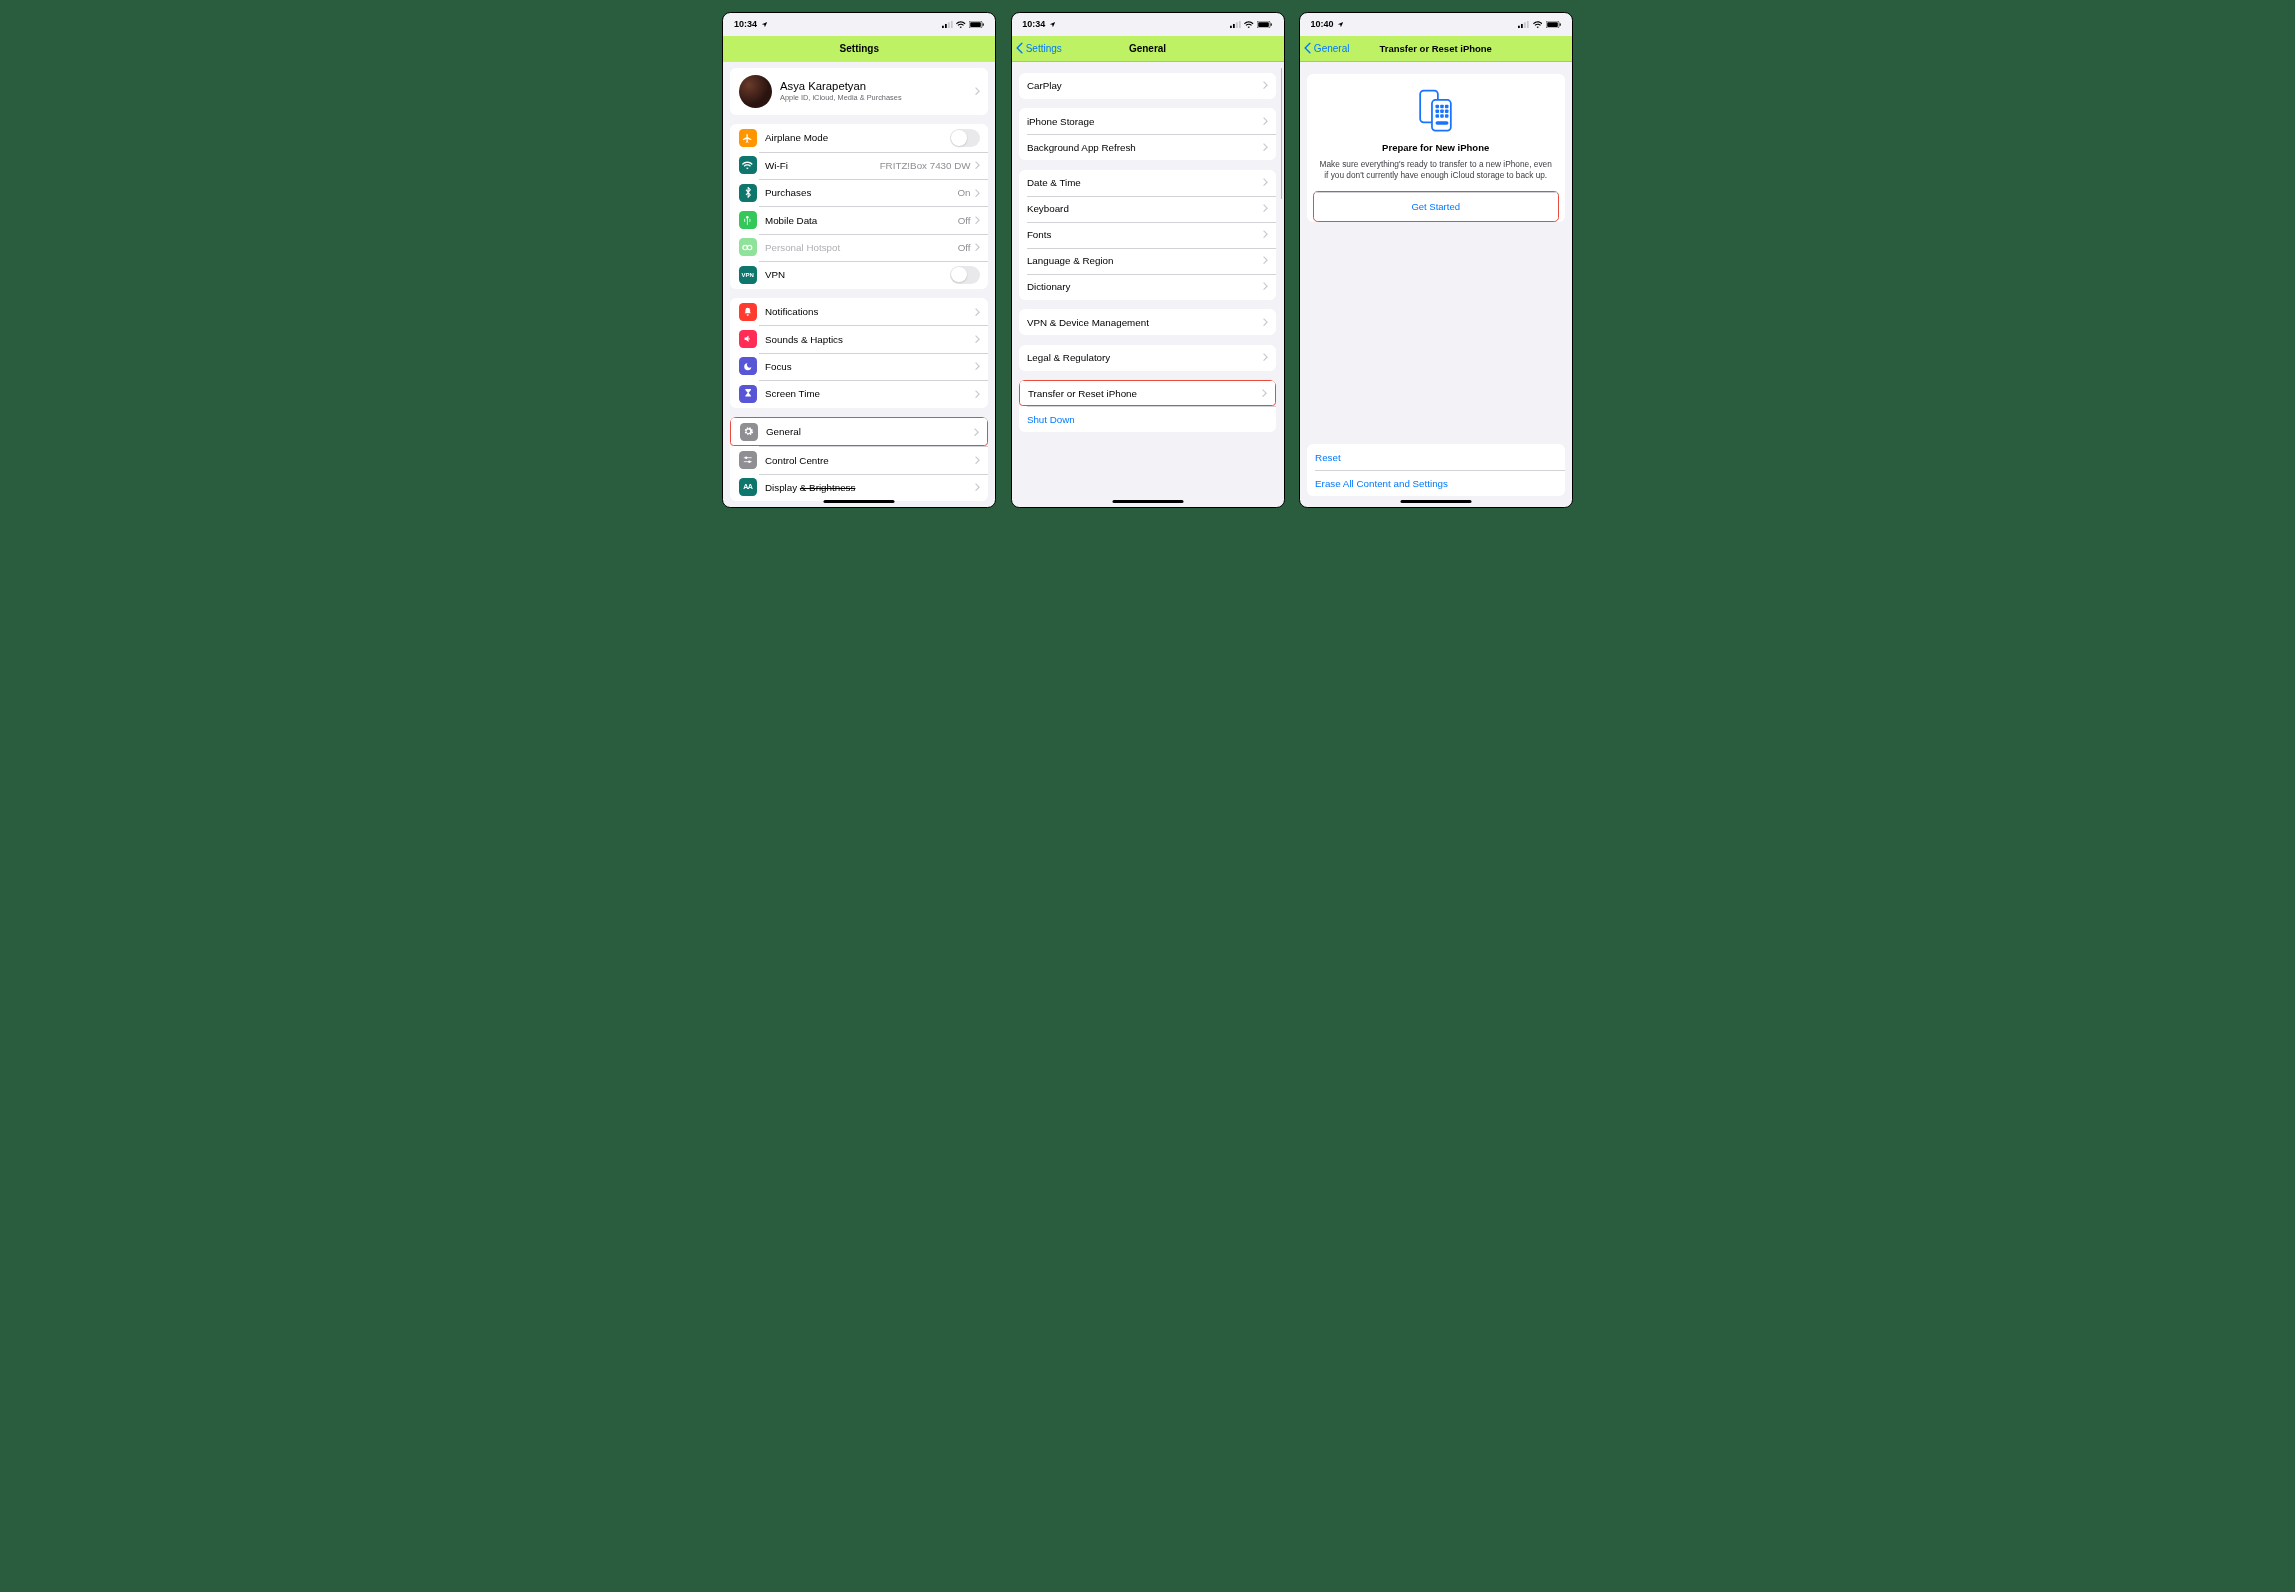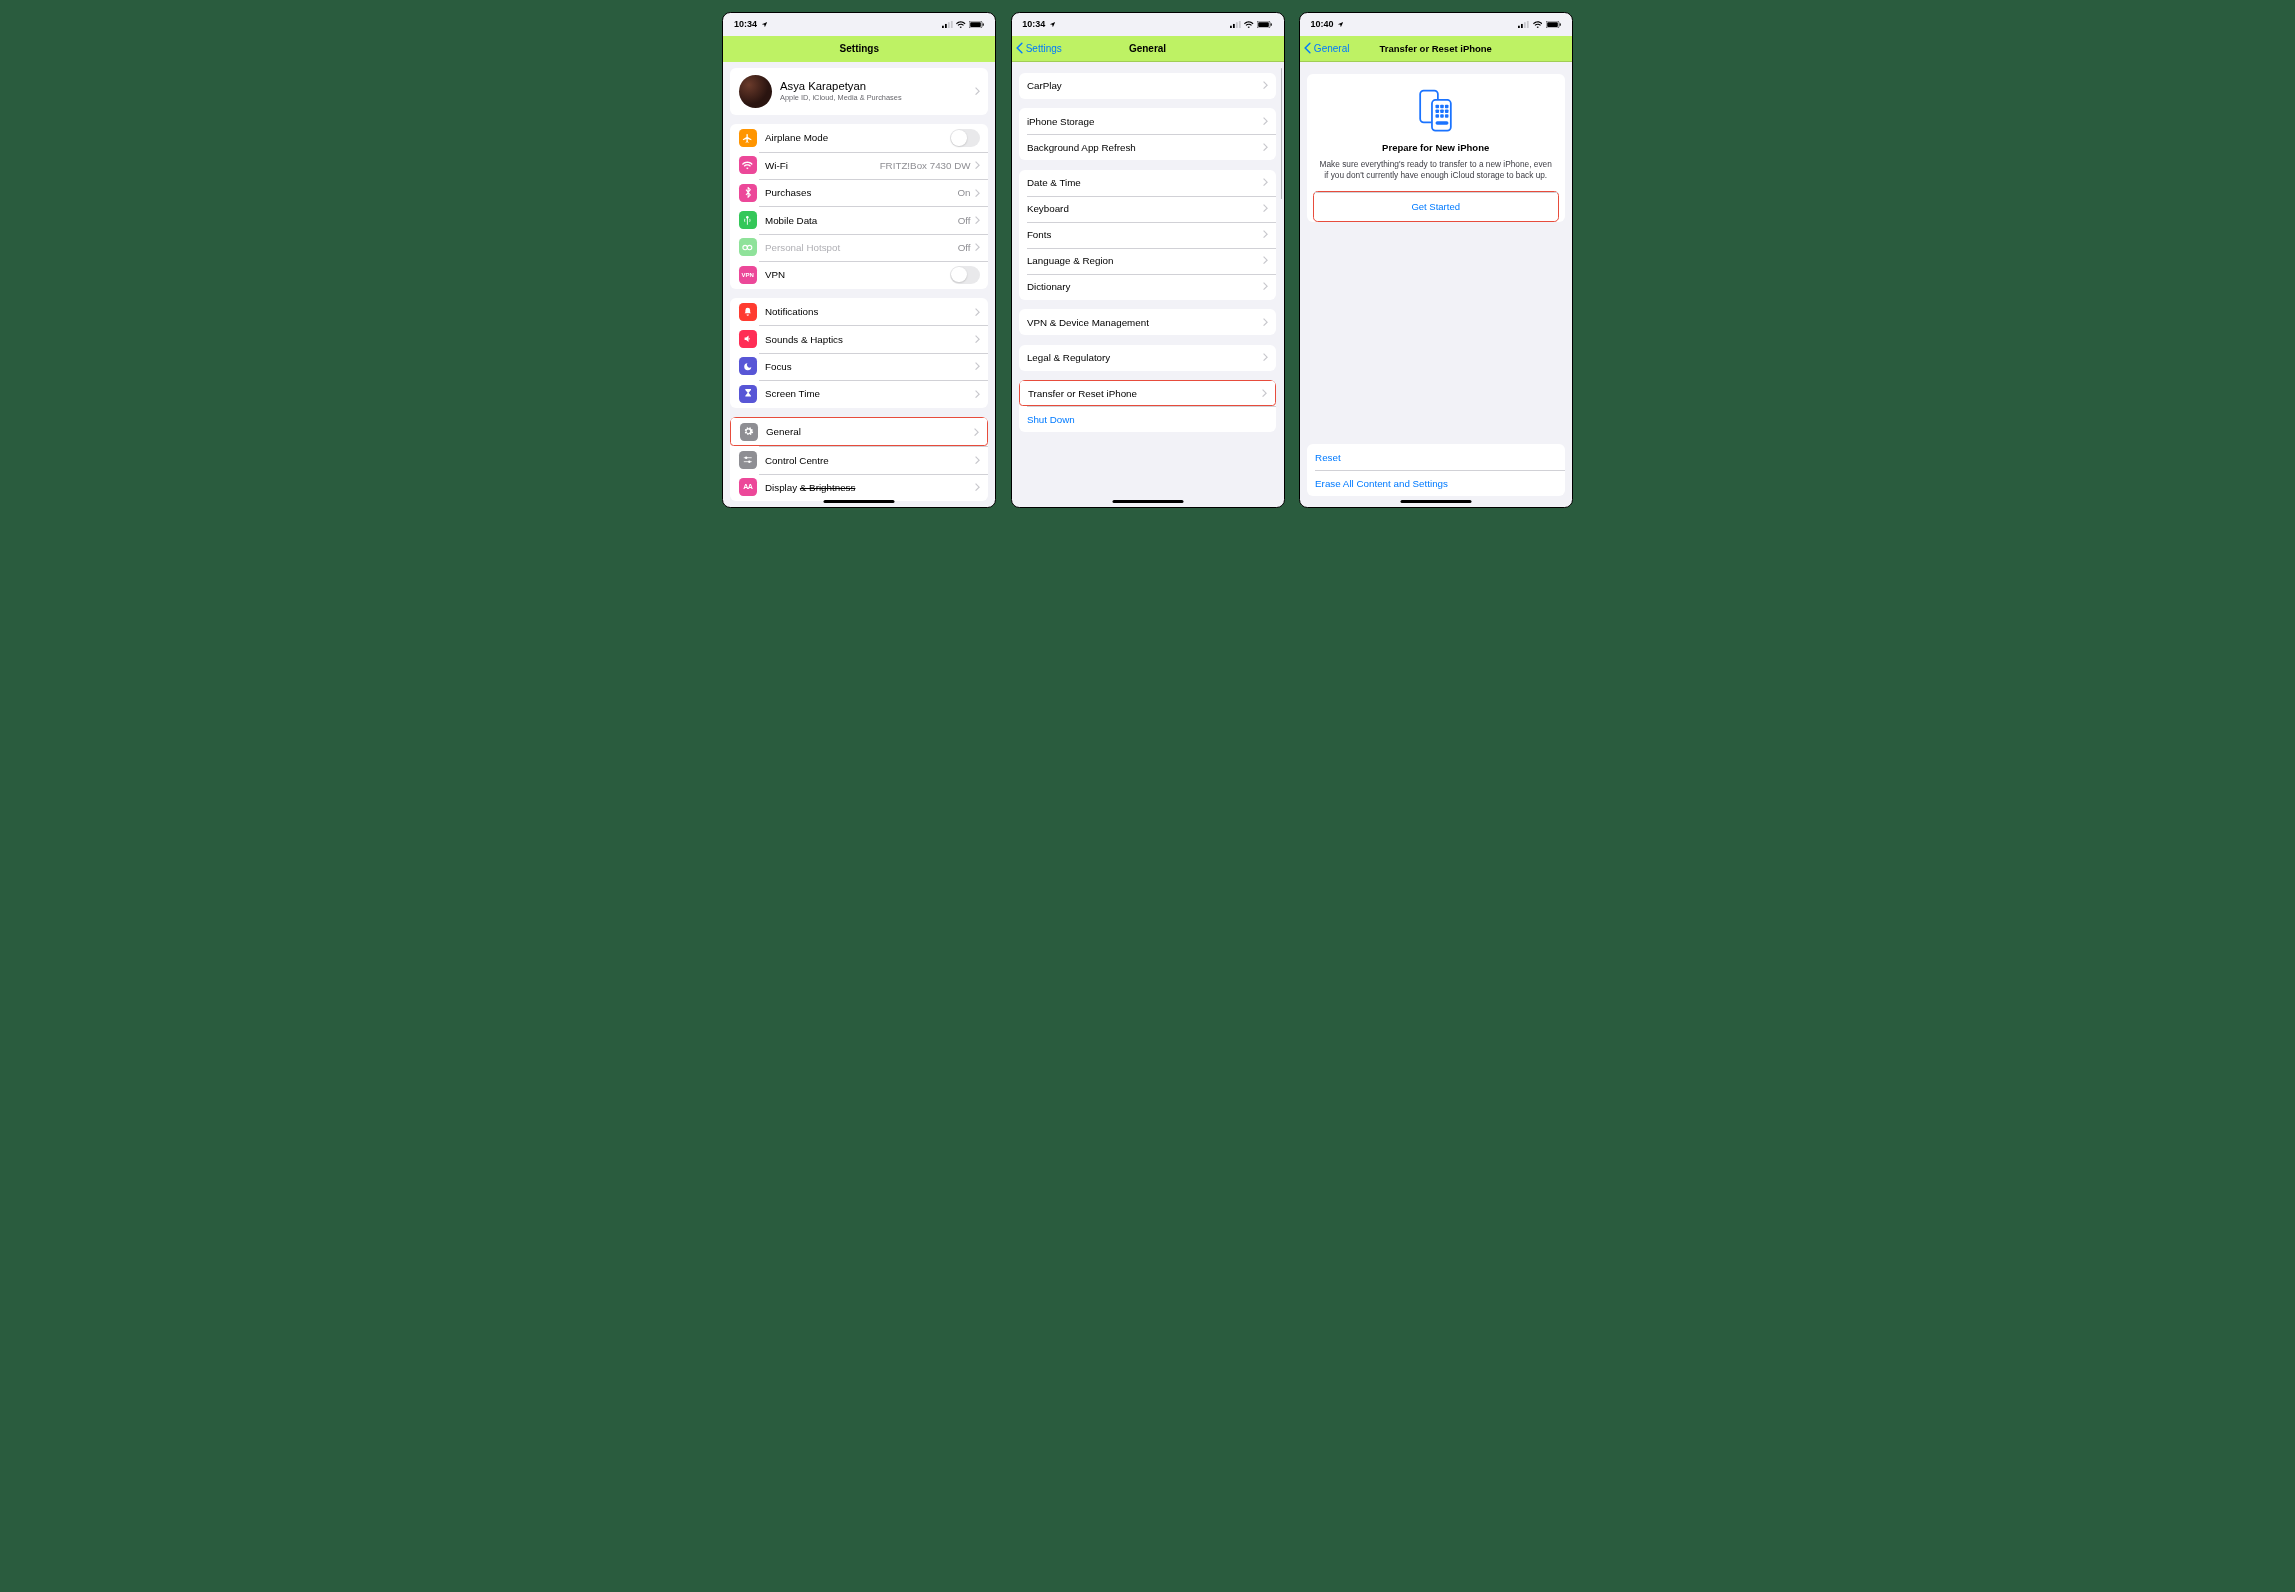--- a/index.html
+++ b/index.html
@@ -125,21 +125,21 @@
     padding:8.3px 0; color:#007aff; font-size:9.5px;
   }
   .hero .cta-outer{
     margin: 0 -10.7px;
   }
   .cta-highlight{
     border:1.2px solid #e74c3c; border-radius:4.7px;
     margin:-1.2px 6px 5px 6px;
   }
   
-  .bg-orange{background:#ff9500;} .bg-blue{background:#ec4899;} .bg-green{background:#34c759;}
+  .bg-orange{background:#ff9500;} .bg-blue{background:#0f766e;} .bg-green{background:#34c759;}
   .bg-green2{background:#8fe29a;} .bg-red{background:#ff3b30;}
   .bg-red2{background:#ff2d55;} .bg-indigo{background:#5856d6;}
   .bg-gray{background:#8e8e93;}
   
   .home-ind {
     position:absolute; bottom:3.6px; left:50%; transform:translateX(-50%);
     width:71px; height:3px; background:#000; border-radius:1.8px;
   }
   .strike { text-decoration: line-through; text-decoration-thickness:1.2px; }
   .redbox-row {

